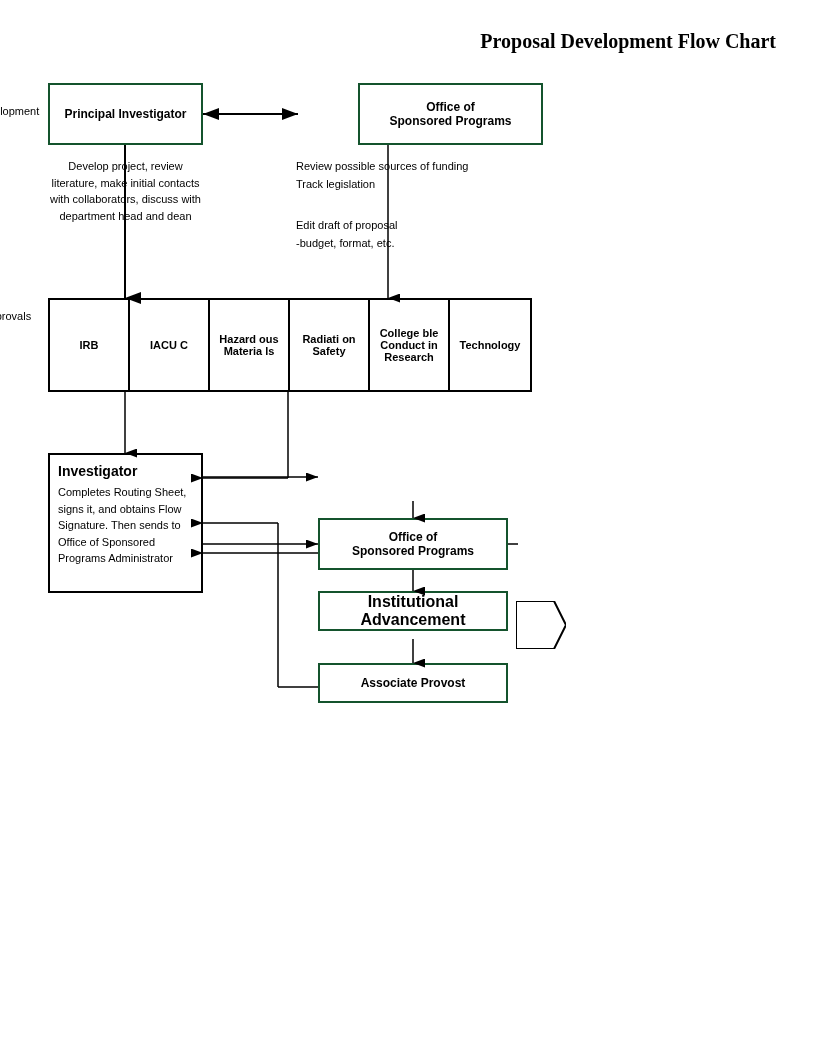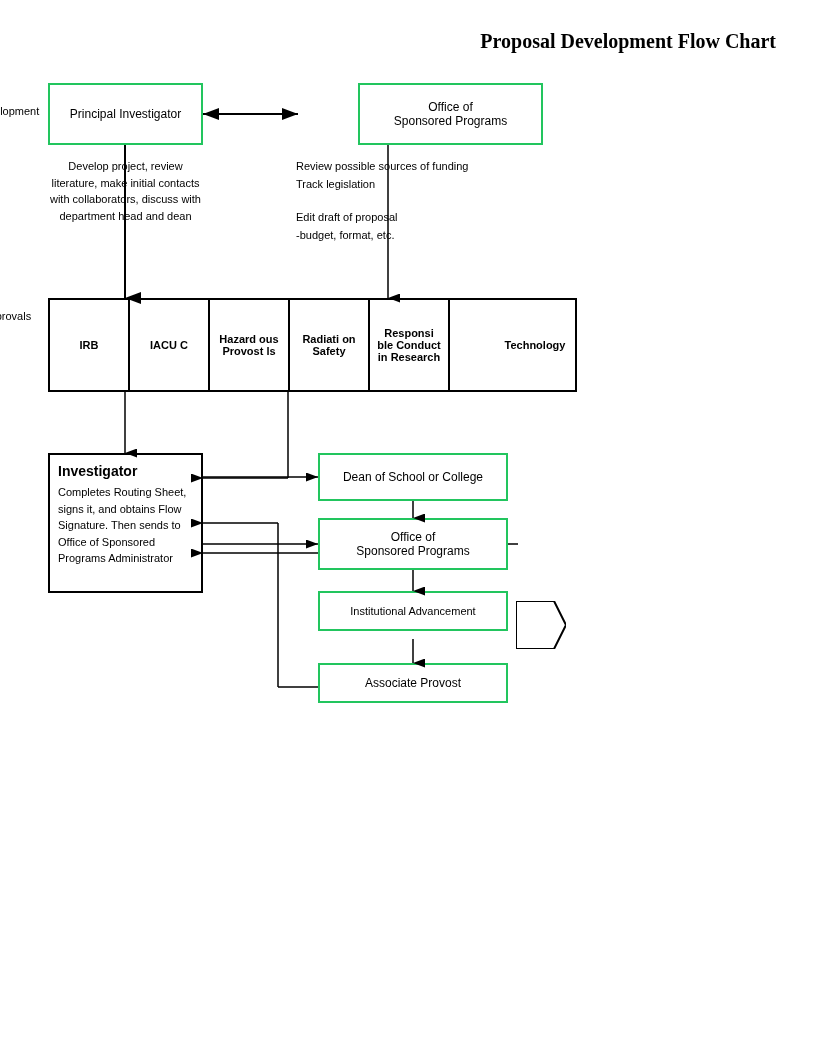--- a/index.html
+++ b/index.html
@@ -30,27 +30,27 @@
 
     
     .step-label {
       position: absolute;
       font-size: 11px;
       left: 40px;
     }
 
     
     .box {
-      border: 2px solid #22c55e;
+      border: 2px solid #14532d;
       display: flex;
       align-items: center;
       justify-content: center;
       text-align: center;
       background: #fff;
-      font-weight: normal;
+      font-weight: bold;
       font-size: 12px;
       padding: 18px 8px;
     }
 
     .box-pi {
       width: 160px;
       height: 60px;
     }
 
     .box-osp-top {
@@ -68,21 +68,20 @@
       display: flex;
       align-items: center;
       justify-content: center;
       text-align: center;
       font-weight: bold;
       padding: 5px;
     }
 
     .box-approval:last-child {
       border-right: none;
-      margin-left: 45px;
     }
 
     
     .flowchart {
       position: relative;
       width: 720px;
       margin: 0 auto;
     }
 
   </style>
@@ -109,53 +108,50 @@
 Sponsored Programs</span>
     </div>
 
     <div style="position:absolute; left:0; top:75px; width:155px; font-size:11px; text-align:center; line-height:1.5;">
       <span>Develop project, review literature, make initial contacts with collaborators, discuss with department head and dean</span>
     </div>
 
     <div style="position:absolute; left:248px; top:75px; width:200px; font-size:11px; line-height:1.6;">
       <div>Review possible sources of funding</div>
       <div>Track legislation</div>
-      <div style="margin-top:16px;">Edit draft of proposal</div>
+      <div style="margin-top:24px;">Edit draft of proposal</div>
       <div>-budget, format, etc.</div>
     </div>
 
     <div class="step-label" style="top:215px; left:-120px;">
       <br>
       <span>Pre-Award Approvals</span>
     </div>
 
     <div style="position:absolute; top:215px; left:0; display:flex; border:2px solid #000;">
       <div class="box-approval">IRB</div>
       <div class="box-approval">IACU C</div>
-      <div class="box-approval">Hazard ous Provost ls</div>
+      <div class="box-approval">Hazard ous Materia ls</div>
       <div class="box-approval">Radiati on Safety</div>
-      <div class="box-approval">Responsi ble Conduct in Research</div>
+      <div class="box-approval">College ble Conduct in Research</div>
       <div class="box-approval" style="border-right:none;">Technology</div>
     </div>
 
     <div style="position:absolute; top:370px; left:0; width:155px; min-height:140px; border:2px solid #000; padding:8px;">
       <div class="inv-title" style="font-weight:bold; font-size:14px; margin-bottom:5px;">Investigator</div>
       <div style="font-size:11px; line-height:1.5;">Completes Routing Sheet, signs it, and obtains Flow Signature. Then sends to Office of Sponsored Programs Administrator</div>
     </div>
 
-    <div class="box" style="position:absolute; top:370px; left:270px; width:190px; height:48px; font-size:12px;">
-      <span>Dean of School or College</span>
-    </div>
 
     <div class="box" style="position:absolute; top:435px; left:270px; width:190px; height:52px; font-size:12px;">
       <span style="white-space:pre-line;">Office of
 Sponsored Programs</span>
     </div>
 
-    <div class="box" style="position:absolute; top:508px; left:270px; width:190px; height:32px; font-size:11px;">
+    <div class="box" style="position:absolute; top:508px; left:270px; width:190px; height:32px; font-size:16px;">
       <span>Institutional Advancement</span>
     </div>
 
     <div class="box" style="position:absolute; top:580px; left:270px; width:190px; height:36px; font-size:12px;">
       <span>Associate Provost</span>
     </div>
 
     <div style="position:absolute; top:518px; left:468px; width:50px; height:30px;">
       <svg width="50" height="48" viewBox="0 0 50 48">
         <polygon points="0,0 38,0 50,24 38,48 0,48" fill="white" stroke="black" stroke-width="2"></polygon>

